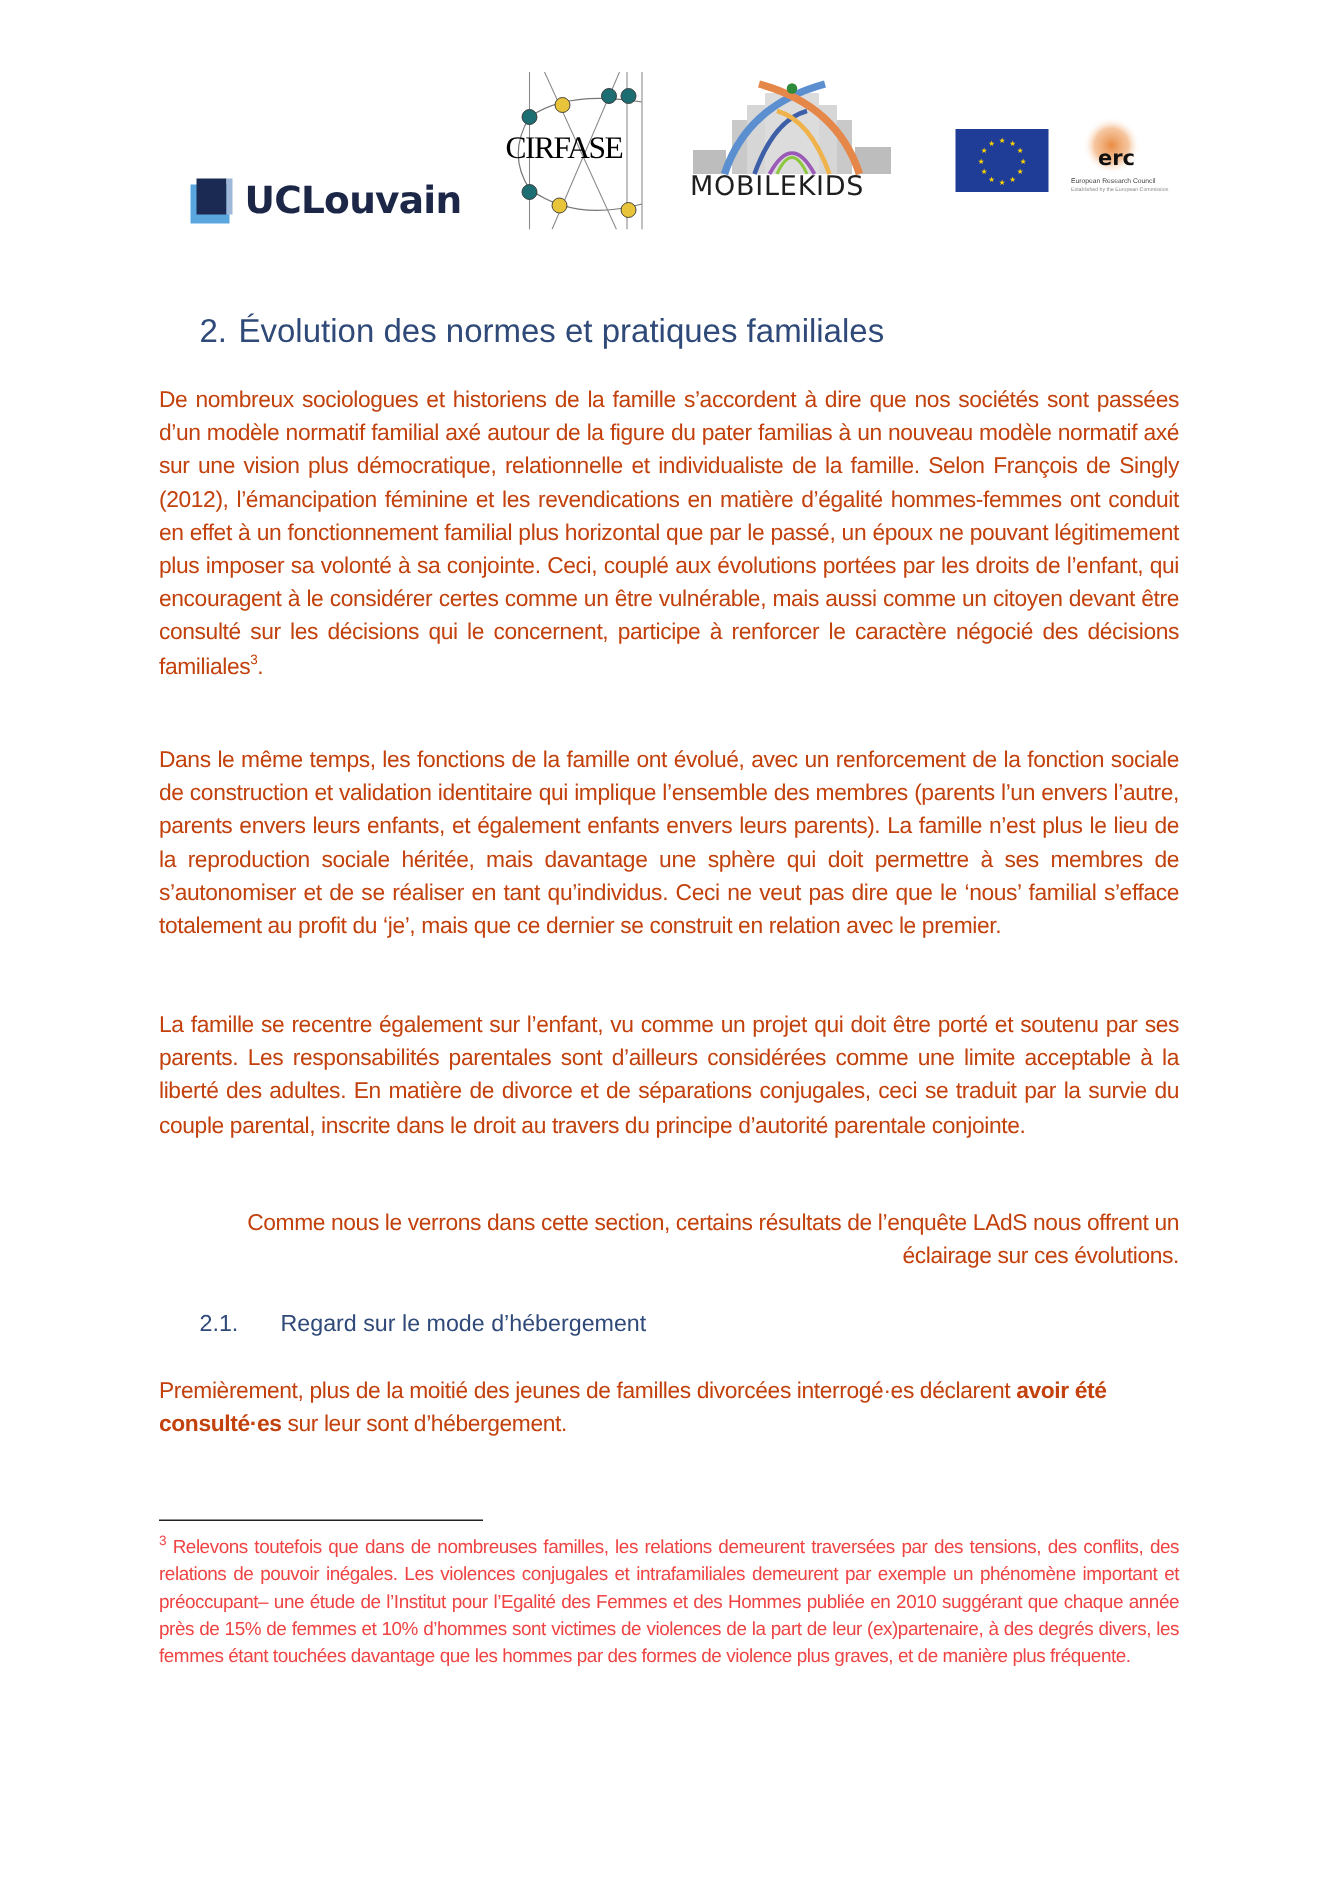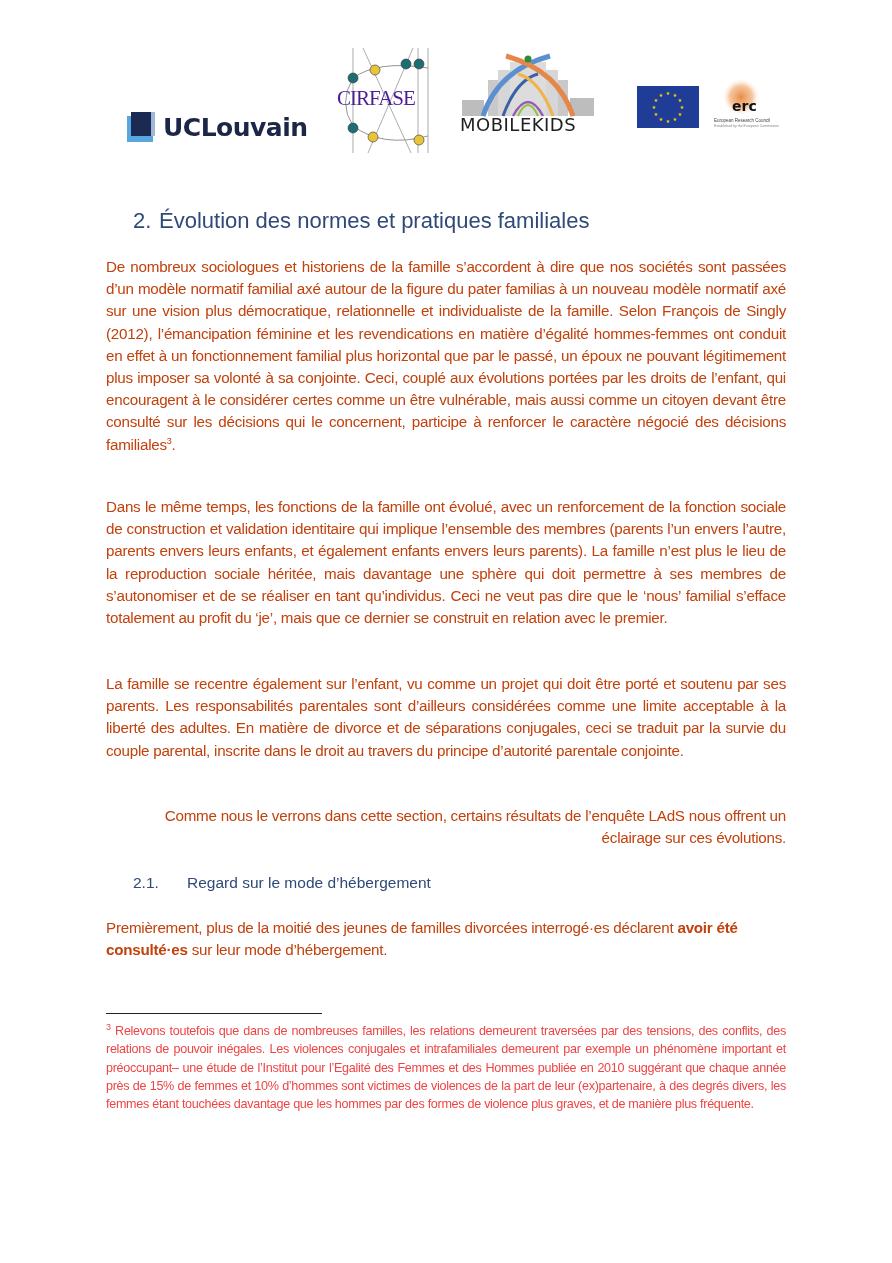--- a/index.html
+++ b/index.html
@@ -1,28 +1,28 @@
 <!DOCTYPE html>
 <html><head>
   <meta charset="utf-8">
   <style>
     html, body { margin: 0; padding: 0; background: #ffffff; }
     body { width: 892px; height: 1263px; position: relative; overflow: hidden; font-family: "Liberation Sans", sans-serif; color: #111; }
     .logos { position: absolute; left: 0; top: 0; width: 892px; height: 170px; }
     .logo { position: absolute; }
     
-    #uc { left: 127px; top: 108px; height: 34px; display: flex; align-items: flex-end; }
+    #uc { left: 127px; top: 119px; height: 34px; display: flex; align-items: flex-start; }
     #uc .mark { position: relative; width: 30px; height: 30px; margin-right: 6px; }
     #uc .mark .a { position: absolute; left: 0; top: 4px; width: 26px; height: 26px; background: #5aa7e0; }
     #uc .mark .b { position: absolute; left: 4px; top: 0; width: 20px; height: 24px; background: #1a2a52; }
     #uc .mark .c { position: absolute; left: 24px; top: 0; width: 4px; height: 24px; background: #9fb7d8; }
     #uc .txt { font-family: "DejaVu Sans", sans-serif; font-weight: bold; font-size: 25px; color: #1c2647; letter-spacing: -0.5px; }
     
     #cirfase { left: 333px; top: 48px; width: 105px; height: 105px; }
-    #cirfase .word { position: absolute; left: 4px; top: 38px; font-family: "Liberation Serif", serif; font-size: 21px; color: #4c1d95; letter-spacing: -1px; }
+    #cirfase .word { position: absolute; left: 4px; top: 38px; font-family: "Liberation Serif", serif; font-size: 21px; color: #000000; letter-spacing: -1px; }
     
     #mobile { left: 458px; top: 50px; width: 140px; height: 90px; text-align: right; }
     #mobile .word { position: absolute; left: 2px; top: 64px; font-family: "DejaVu Sans", sans-serif; font-size: 18px; color: #1f1f1f; letter-spacing: 0.5px; }
     
     #eu { left: 637px; top: 86px; width: 62px; height: 42px; background: #1f3c96; }
     
     #erc { left: 706px; top: 78px; width: 70px; height: 60px; }
     #erc .word { position: absolute; left: 26px; top: 20px; font-family: "DejaVu Sans", sans-serif; font-weight: bold; font-size: 14px; color: #111; }
     #erc .sub1 { position: absolute; left: 8px; top: 40px; font-size: 4.5px; color: #444; white-space: nowrap; }
     #erc .sub2 { position: absolute; left: 8px; top: 46px; font-size: 3.5px; color: #888; white-space: nowrap; }
@@ -145,20 +145,20 @@
 
 <div class="para" id="p3">La famille se recentre également sur l’enfant, vu comme un projet qui doit être porté et soutenu par ses parents.  Les responsabilités parentales sont d’ailleurs considérées comme une limite acceptable à la liberté des adultes. En matière de divorce et de séparations conjugales, ceci se traduit par la survie du couple parental, inscrite dans le droit au travers du principe d’autorité parentale conjointe.</div>
 
 <div class="para" id="p4">Comme nous le verrons dans cette section, certains résultats de l’enquête LAdS nous offrent un éclairage sur ces évolutions.</div>
 
 <div class="h2">
   <span class="num">2.1.</span><span>Regard sur le mode d’hébergement</span>
 </div>
 
 <div class="para" id="p5">
-  <span>Premièrement,  plus de la moitié des jeunes de familles divorcées interrogé·es déclarent </span><span class="bold">avoir été consulté·es</span><span> sur leur mode d’hébergement.</span>
+  <span>Premièrement,  plus de la moitié des jeunes de familles divorcées interrogé·es déclarent </span><span class="bold">avoir été consulté·es</span><span> sur leur sont d’hébergement.</span>
 </div>
 
 <div class="fn-rule"></div>
 
 <div class="footnote">
   <sup>3</sup><span> Relevons toutefois que dans de nombreuses familles, les relations demeurent traversées par des tensions, des conflits, des relations de pouvoir inégales. Les violences conjugales et intrafamiliales demeurent par exemple un phénomène important et préoccupant– une étude de l’Institut pour l’Egalité des Femmes et des Hommes publiée en 2010 suggérant que chaque année près de 15% de femmes et 10% d’hommes sont victimes de violences de la part de leur (ex)partenaire, à des degrés divers, les femmes étant touchées davantage que les hommes par des formes de violence plus graves, et de manière plus fréquente.</span>
 </div>
 
 </body></html>

